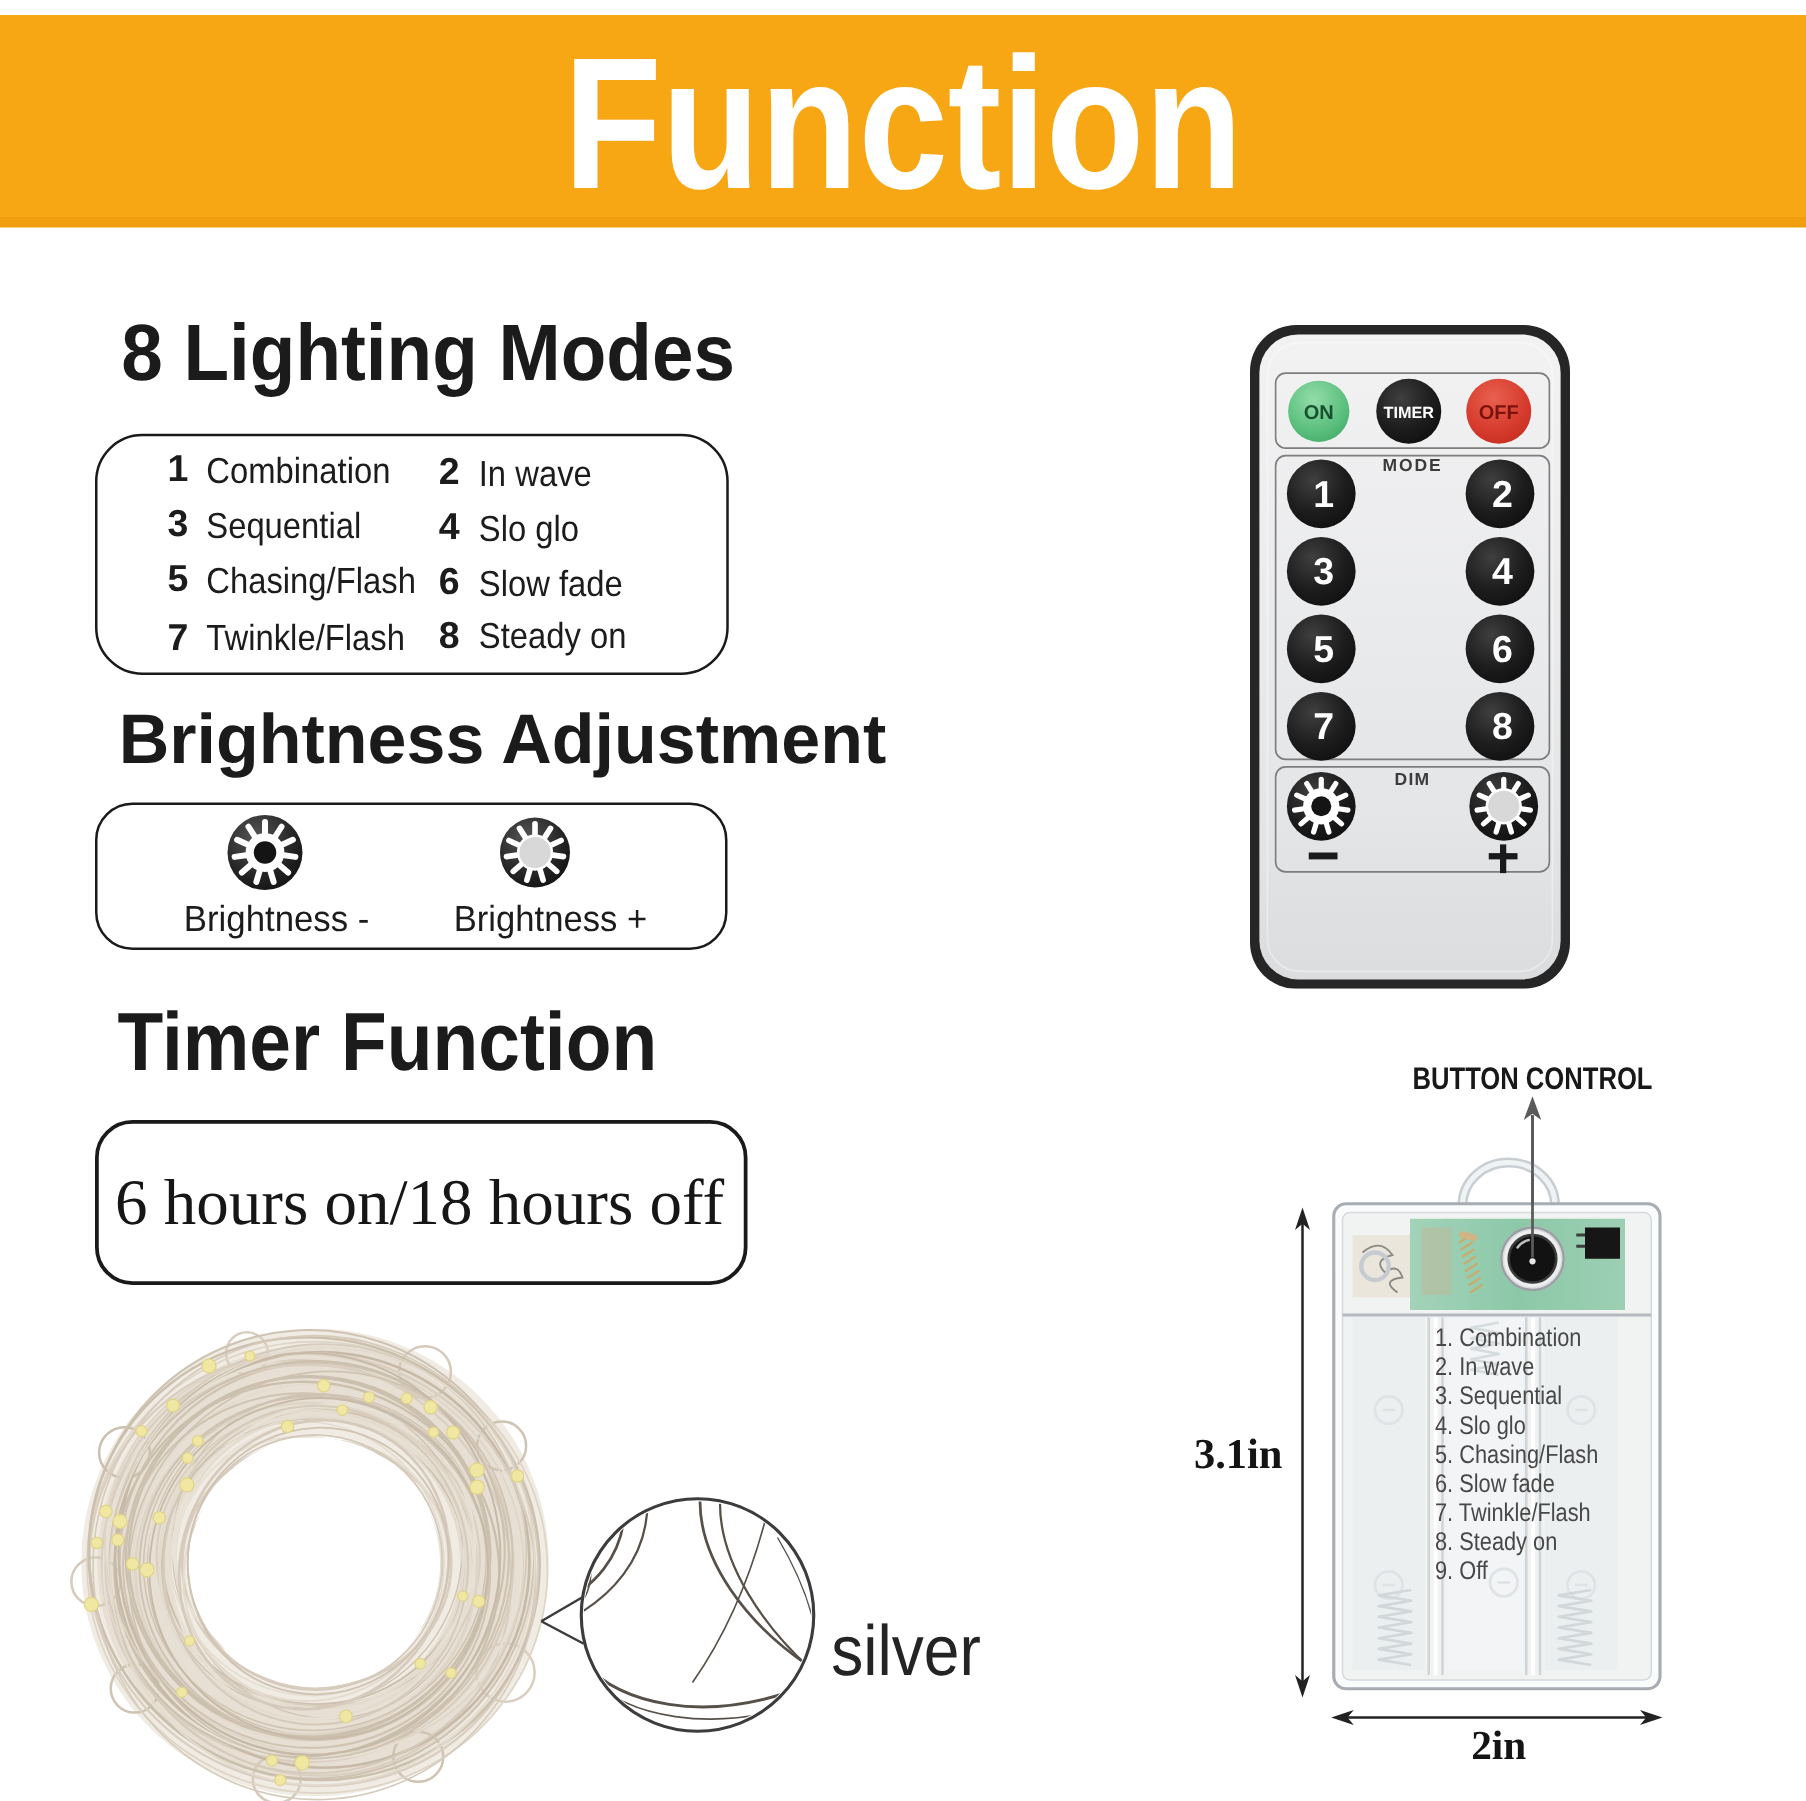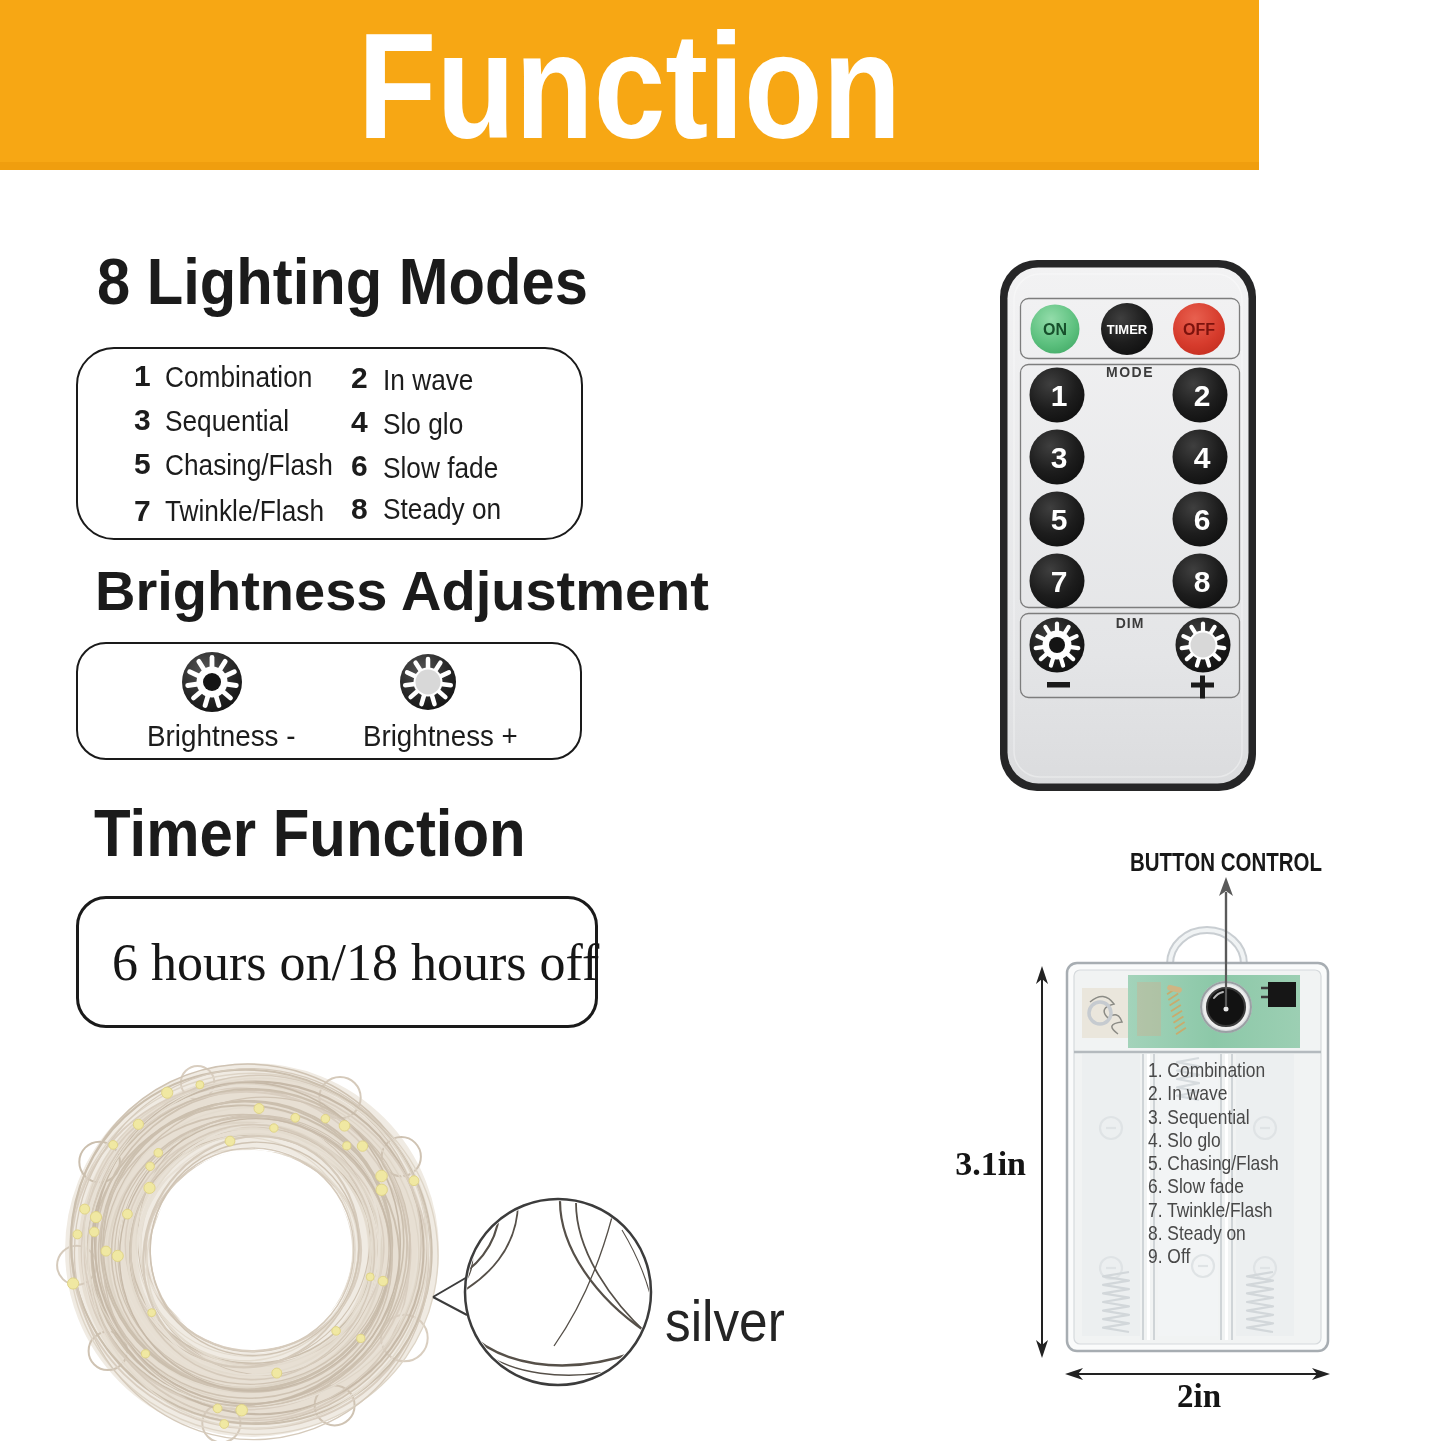--- a/index.html
+++ b/index.html
@@ -1,18 +1,18 @@
 <!DOCTYPE html>
 <html><head><meta charset="utf-8">
 <style>
 html,body{margin:0;padding:0;}
 body{width:1445px;height:1441px;background:#ffffff;font-family:"Liberation Sans",sans-serif;position:relative;overflow:hidden;}
 svg{font-family:"Liberation Sans",sans-serif;}
 .abs{position:absolute;}
-.banner{left:0;top:0;width:1259px;height:170px;background:linear-gradient(to bottom,#f7a714 0 162px,#f09e0e 162px 170px);}
+.banner{left:0;top:12px;width:1445px;height:170px;background:linear-gradient(to bottom,#f7a714 0 162px,#f09e0e 162px 170px);}
 .banner span{position:absolute;left:0;right:0;top:0px;text-align:center;font-size:150px;font-weight:bold;color:#ffffff;transform:scaleX(0.858);}
 h1,h2,h3{margin:0;font-weight:bold;color:#1b1b1b;white-space:nowrap;position:absolute;}
 .box{border:2.5px solid #1a1a1a;position:absolute;background:#fff;border-radius:30px;}
 .mrow{position:absolute;font-size:29px;color:#1c1c1c;white-space:nowrap;}
 .lab{transform:scaleX(0.905);transform-origin:left top;}
 .num{font-size:30px;font-weight:bold;}
 </style></head>
 <body>
 <div class="abs banner">
     <span>Function</span>
@@ -77,21 +77,21 @@
     <line x1="345.0" y1="29.1" x2="339.6" y2="20.7" stroke="#ffffff" stroke-width="4.5" stroke-linecap="round"></line>
     <circle cx="352" cy="40" r="14.5" fill="#ffffff"></circle>
     <circle cx="352" cy="40" r="12.5" fill="#d8d8d8"></circle>
 </svg>
 <div class="abs" style="left:147px;top:720px;font-size:29px;color:#1c1c1c;transform:scaleX(0.96);transform-origin:left top;white-space:nowrap;">Brightness -</div>
 <div class="abs" style="left:363px;top:720px;font-size:29px;color:#1c1c1c;transform:scaleX(0.955);transform-origin:left top;white-space:nowrap;">Brightness +</div>
 
 <h3 style="left:94px;top:795px;font-size:66px;transform:scaleX(0.908);transform-origin:left top;">Timer Function</h3>
 
 <div class="box" style="left:76px;top:896px;width:516px;height:126px;border-width:3px;"></div>
-<div class="abs" style="left:112px;top:933px;font-size:52px;font-family:'Liberation Serif',serif;color:#161616;white-space:nowrap;">6 hours on/18 hours off</div>
+<div class="abs" style="left:92px;top:933px;font-size:52px;font-family:'Liberation Serif',serif;color:#161616;white-space:nowrap;">6 hours on/18 hours off</div>
 
 <svg class="abs" style="left:1000px;top:260px;" width="256" height="531" viewBox="0 0 256 531">
     <defs>
 <linearGradient id="face" x1="0" y1="0" x2="0" y2="1">
         <stop offset="0" stop-color="#f2f2f3"></stop>
         <stop offset="0.75" stop-color="#e4e5e7"></stop>
         <stop offset="1" stop-color="#dbdcde"></stop>
       </linearGradient>
 <radialGradient id="bk" cx="0.38" cy="0.3" r="0.85">
         <stop offset="0" stop-color="#3f3f3f"></stop>

